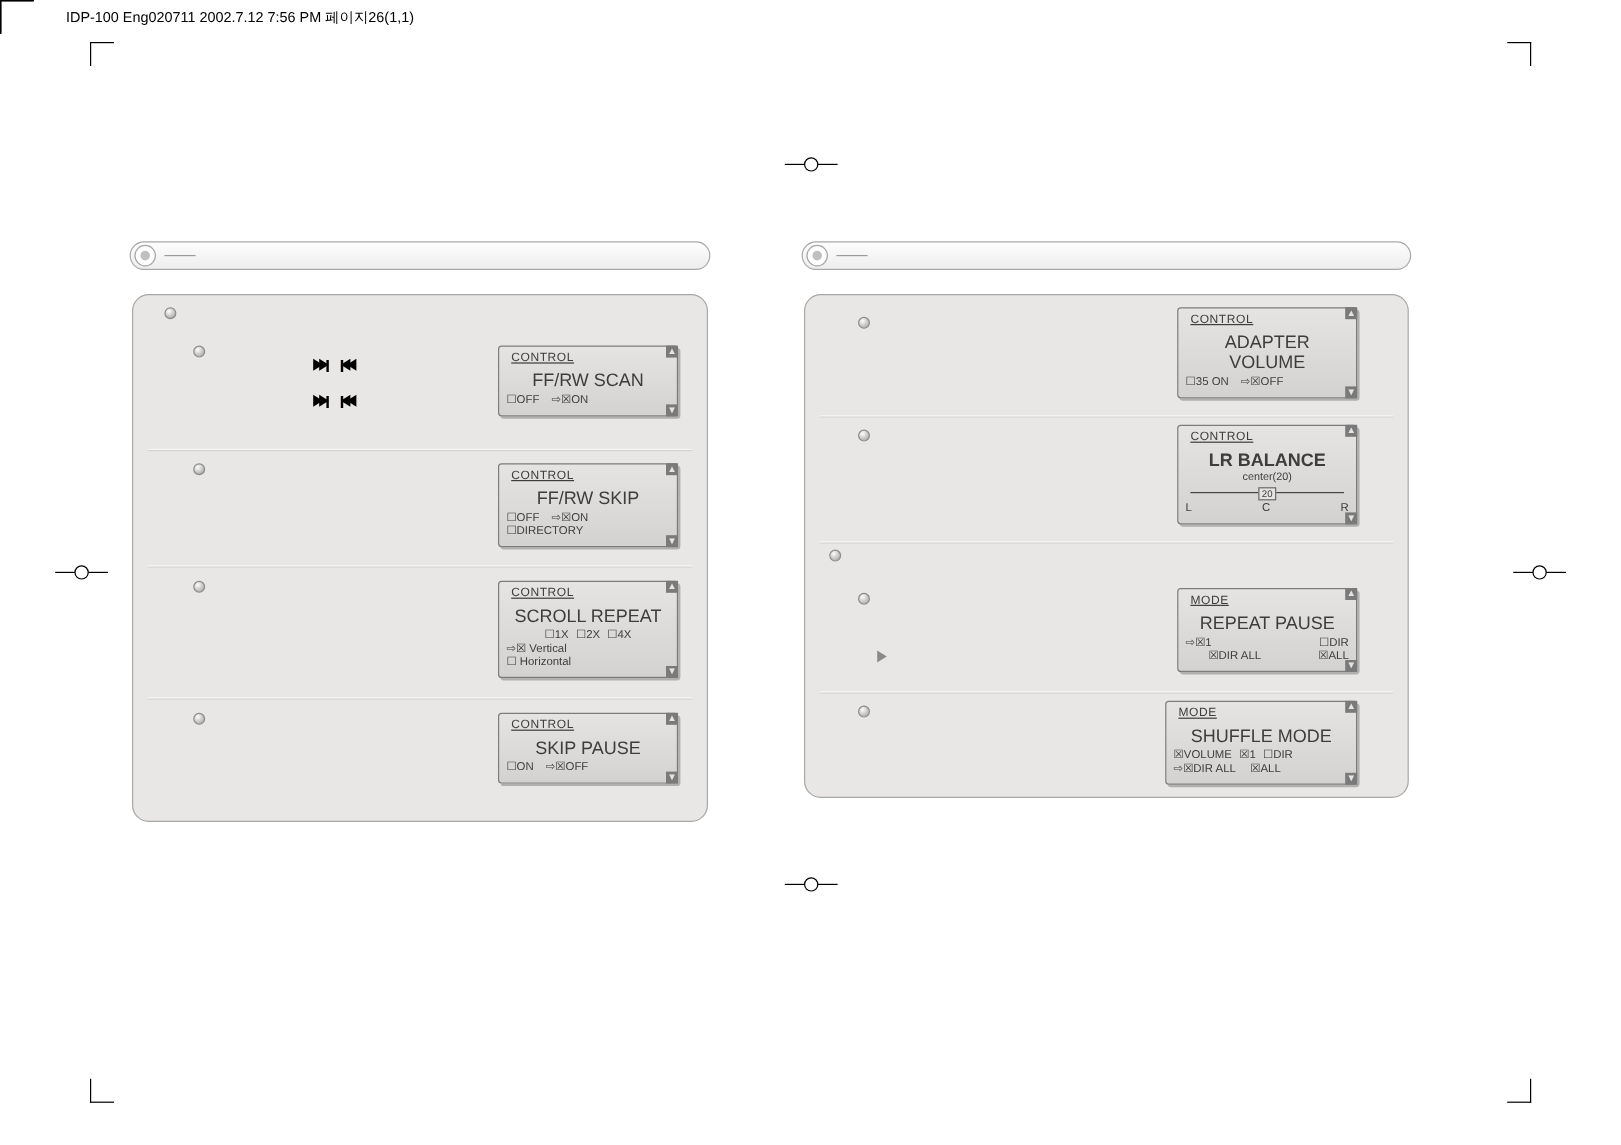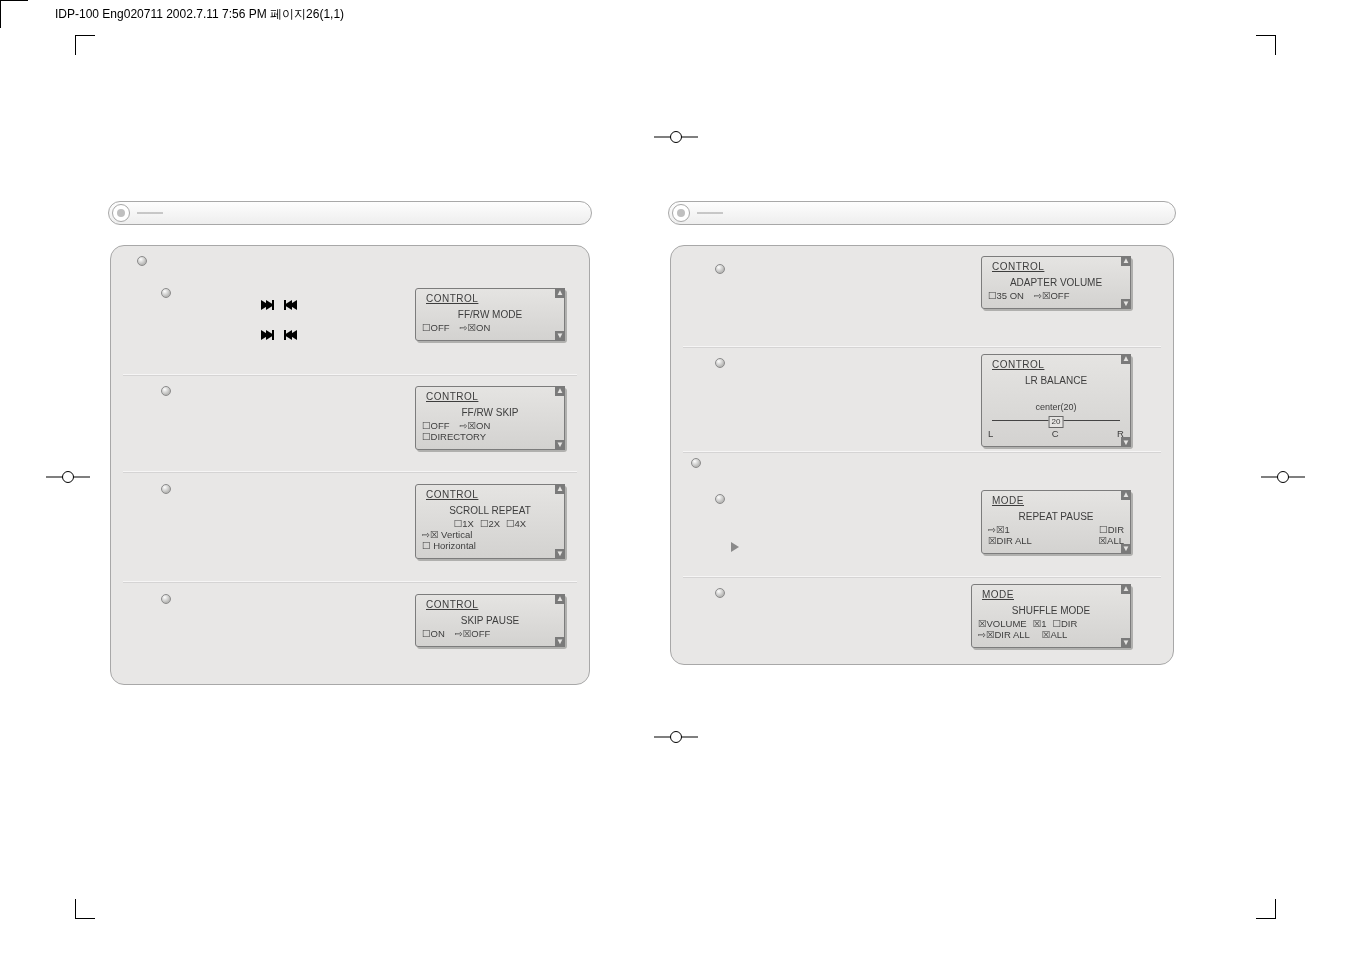--- a/index.html
+++ b/index.html
@@ -106,21 +106,21 @@
     line-height: 1.15;
   }
   .lcd .tab {
     display:inline-block;
     font-size:10px;
     text-decoration: underline;
     letter-spacing: 0.5px;
     margin-left: 4px;
     margin-bottom: 2px;
   }
-  .lcd .title { text-align:center; font-size:10px; margin:2px 0 3px 0;}
+  .lcd .title { text-align:center; font-size:15px; margin:2px 0 3px 0;}
   .lcd .optline { display:flex; gap:10px; flex-wrap:wrap; font-size:9.5px; white-space:nowrap;}
   .lcd .optline span { white-space:nowrap;}
 
   
   .chip { position:absolute; width:10px; height:10px; background:#7a7a7a; font-size:8px; color:#e5e4e2; display:flex; align-items:center; justify-content:center;}
   .chip.up { top:-1px; right:-1px; }
   .chip.down { bottom:-1px; right:-1px; }
   .tri-row {
     position:absolute;
     display:flex;
@@ -195,21 +195,21 @@
   </div>
 <div class="reg left">
     <div class="line"></div>
     <div class="circle"></div>
   </div>
 <div class="reg right">
     <div class="line"></div>
     <div class="circle"></div>
   </div>
 
-<div class="header-text">IDP-100 Eng020711  2002.7.11 7:56 PM  페이지26(1,1)</div>
+<div class="header-text">IDP-100 Eng020711  2002.7.12 7:56 PM  페이지26(1,1)</div>
 
 <div class="bar left">
   <div class="pill">
       <div class="cap"></div>
       <div class="tick"></div>
     </div>
 </div>
 <div class="bar right">
   <div class="pill">
       <div class="cap"></div>
@@ -242,21 +242,21 @@
     <span style="display:inline-flex;align-items:center;">
         <span class="vbar" style="margin:0 -2px 0 0"></span>
         <span class="tri-back"></span>
         <span class="tri-back2"></span>
       </span>
   </div>
   <div class="lcd" style="top:42px; right:24px;">
     <div class="chip up">▲</div>
     <div class="chip down">▼</div>
     <span class="tab">CONTROL</span>
-    <div class="title">FF/RW MODE</div>
+    <div class="title">FF/RW SCAN</div>
     <div class="optline">
       <span>☐OFF</span>
       <span>⇨☒ON</span>
     </div>
   </div>
 
   <div class="sep" style="top:128px;"></div>
 
   <div class="dot" style="top:140px; left:50px;"></div>
   <div class="lcd" style="top:140px; right:24px;">
@@ -323,21 +323,21 @@
     </div>
   </div>
 
   <div class="sep" style="top:100px;"></div>
 
   <div class="dot" style="top:112px; left:44px;"></div>
   <div class="lcd" style="top:108px; right:42px;">
     <div class="chip up">▲</div>
     <div class="chip down">▼</div>
     <span class="tab">CONTROL</span>
-    <div class="title" style="margin-bottom:16px;">LR BALANCE</div>
+    <div class="title" style="margin-bottom:0;font-weight:bold;">LR BALANCE</div>
     <div class="title" style="margin-top:0;font-size:9px;">center(20)</div>
     <div style="position:relative;height:14px;">
       <div style="position:absolute;left:4px;right:4px;top:5px;height:1px;background:#444;"></div>
       <div style="position:absolute;left:50%;top:1px;transform:translateX(-50%);font-size:8px;border:1px solid #666;padding:0 2px;background:#e5e4e2;">20</div>
     </div>
     <div class="optline" style="justify-content:space-between;">
       <span>L</span>
       <span>C</span>
       <span>R</span>
     </div>
@@ -351,21 +351,21 @@
   <span class="play-arrow" style="position:absolute; top:296px; left:60px;"></span>
   <div class="lcd" style="top:244px; right:42px;">
     <div class="chip up">▲</div>
     <div class="chip down">▼</div>
     <span class="tab">MODE</span>
     <div class="title">REPEAT PAUSE</div>
     <div class="optline" style="justify-content:space-between;">
       <span>⇨☒1</span>
       <span>☐DIR</span>
     </div>
-    <div class="optline" style="justify-content:space-between;">
+    <div class="optline" style="justify-content:space-between;margin-left:19px;">
       <span>☒DIR ALL</span>
       <span>☒ALL</span>
     </div>
   </div>
 
   <div class="sep" style="top:330px;"></div>
 
   <div class="dot" style="top:342px; left:44px;"></div>
   <div class="lcd" style="top:338px; right:42px; width:160px;">
     <div class="chip up">▲</div>

